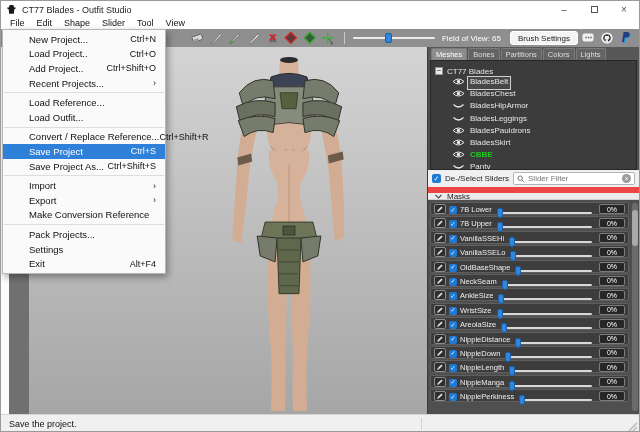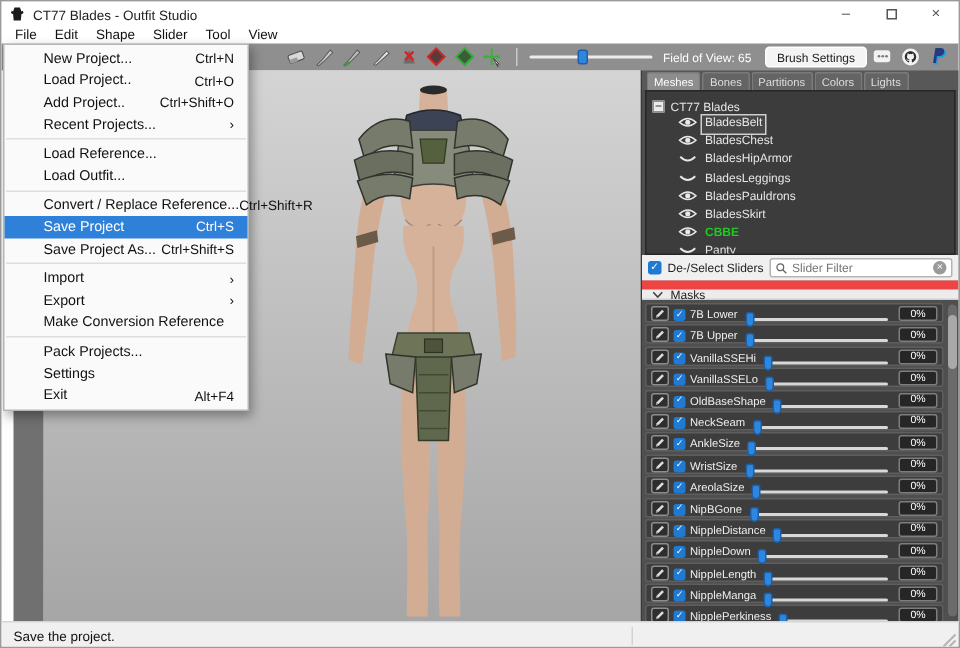--- a/index.html
+++ b/index.html
@@ -483,34 +483,20 @@
               <span class="sval">0%</span>
             </div>
             <div class="srow">
               <span class="pencil-btn">
                 <svg width="8" height="8" viewBox="0 0 10 10">
                   <path d="M1.5 8.6 L2.2 6.4 L6.8 1.8 L8.3 3.3 L3.7 7.9 Z" fill="#ddd"></path>
                   <path d="M1.5 8.6 L2.2 6.4 L3.7 7.9 Z" fill="#999"></path>
                 </svg>
               </span>
               <span class="cb">✓</span>
-              <span class="sname">NipBGone</span>
-              <span class="strack">
-                <span class="shandle"></span>
-              </span>
-              <span class="sval">0%</span>
-            </div>
-            <div class="srow">
-              <span class="pencil-btn">
-                <svg width="8" height="8" viewBox="0 0 10 10">
-                  <path d="M1.5 8.6 L2.2 6.4 L6.8 1.8 L8.3 3.3 L3.7 7.9 Z" fill="#ddd"></path>
-                  <path d="M1.5 8.6 L2.2 6.4 L3.7 7.9 Z" fill="#999"></path>
-                </svg>
-              </span>
-              <span class="cb">✓</span>
               <span class="sname">NippleDistance</span>
               <span class="strack">
                 <span class="shandle"></span>
               </span>
               <span class="sval">0%</span>
             </div>
             <div class="srow">
               <span class="pencil-btn">
                 <svg width="8" height="8" viewBox="0 0 10 10">
                   <path d="M1.5 8.6 L2.2 6.4 L6.8 1.8 L8.3 3.3 L3.7 7.9 Z" fill="#ddd"></path>

